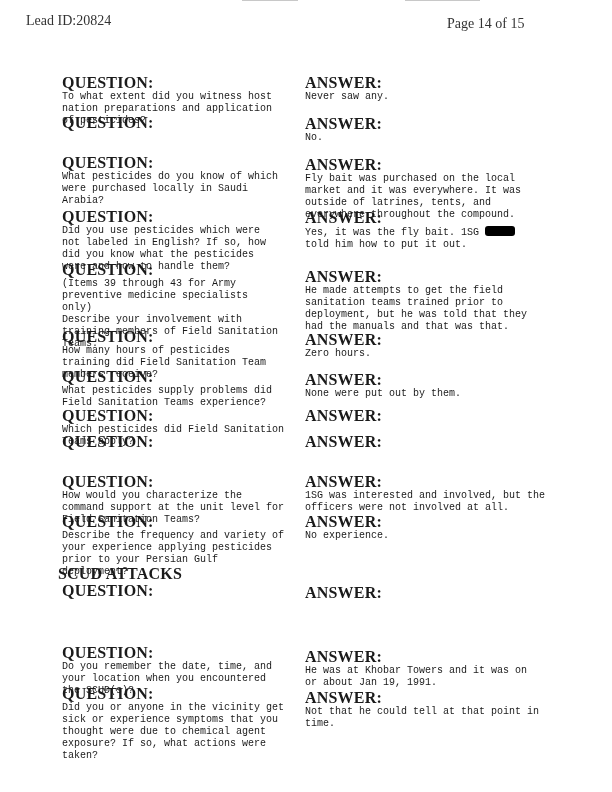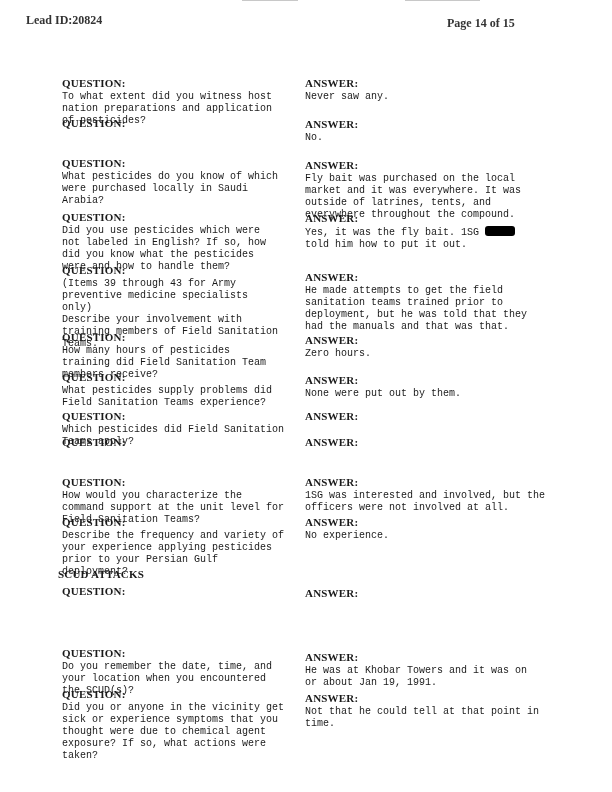--- a/index.html
+++ b/index.html
@@ -1,21 +1,21 @@
 <!DOCTYPE html>
 <html><head>
 <meta charset="utf-8">
 <style>
   html, body { margin: 0; padding: 0; background: #ffffff; }
   body { width: 612px; height: 792px; position: relative; overflow: hidden;
          font-family: "Liberation Serif", "DejaVu Serif", serif; color: #1a1a1a; }
   .scanline { position: absolute; height: 1px; background: #c8c8c8; }
-  .hdr { position: absolute; font-size: 12px; color: #333; font-weight: bold; }
+  .hdr { position: absolute; font-size: 14px; color: #333; }
   .blk { position: absolute; font-size: 10px; line-height: 12px; }
-  .lbl { font-weight: bold; font-size: 11px; letter-spacing: 0.2px; display: block; margin-bottom: 2px; }
+  .lbl { font-weight: bold; font-size: 16px; letter-spacing: 0.2px; display: block; margin-bottom: 2px; }
   .txt { display: block; font-family: Liberation Mono, monospace; }
   .redact { display: inline-block; width: 30px; height: 10px; background: #000; border-radius: 3px; vertical-align: -1px; }
 </style>
 </head>
 <body>
 
 <div class="scanline" style="left:242px;top:0;width:56px;"></div>
 <div class="scanline" style="left:405px;top:0;width:75px;"></div>
 
 <div class="hdr" style="left:26px;top:13px;">Lead ID:20824</div>

